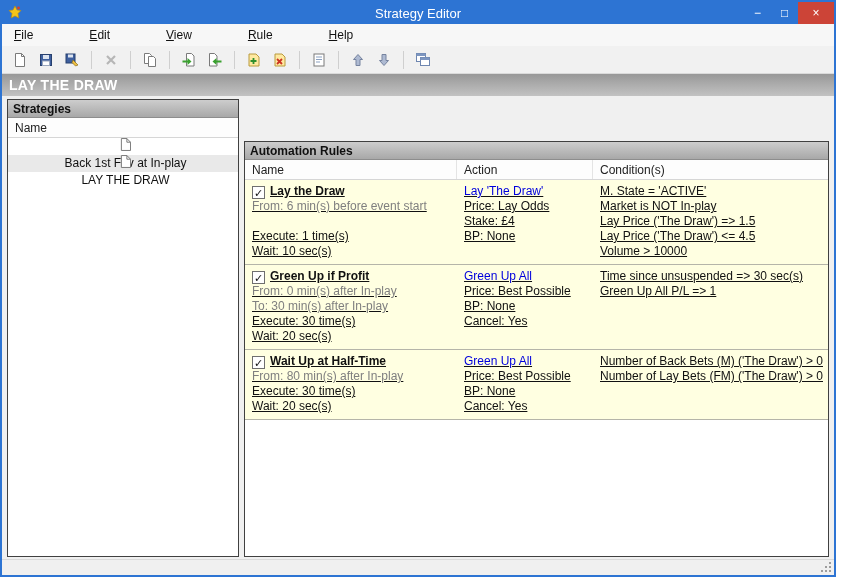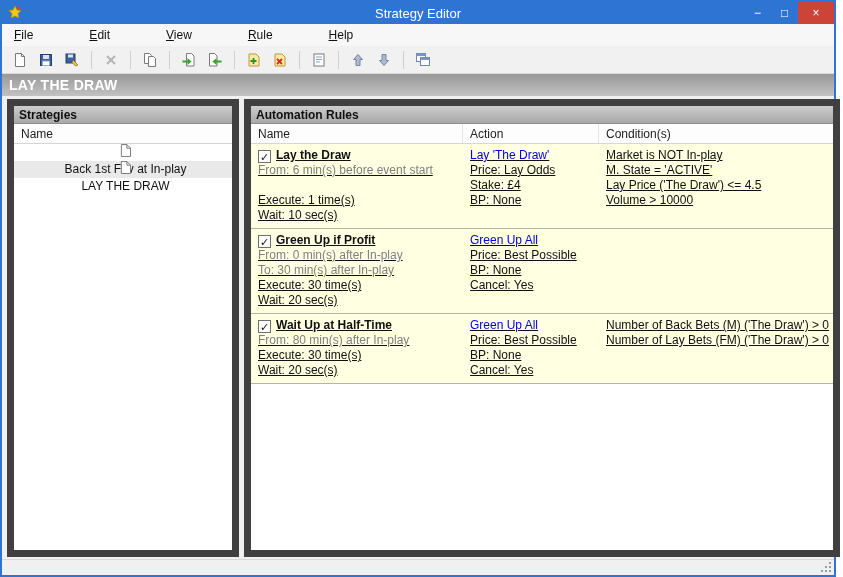--- a/index.html
+++ b/index.html
@@ -33,23 +33,23 @@
   .tool.disabled{opacity:.4;filter:grayscale(1);}
   .tsep{width:1px;height:18px;background:#cfcfcf;margin:0 5px;}
   .ticon{display:inline-flex;}
 
   
   .band{flex:0 0 22px;background:linear-gradient(#989898,#c2c2c2);color:#fff;font-weight:bold;
         font-size:14px;display:flex;align-items:center;padding-left:7px;letter-spacing:.3px;}
 
   
   .main{flex:1;display:flex;padding:3px 5px 2px 5px;gap:5px;min-height:0;}
-  .pane{background:#fff;border:7px solid #404040;display:flex;flex-direction:column;min-height:0;}
+  .pane{background:#fff;border:1px solid #404040;display:flex;flex-direction:column;min-height:0;}
   .pane.left{flex:0 0 232px;width:232px;}
-  .pane.right{flex:1;}
+  .pane.right{flex:1;margin-top:42px;}
   .pane-header{flex:0 0 18px;background:linear-gradient(#cdcdcd,#a8a8a8);border-bottom:1px solid #8d8d8d;
                font-size:12px;font-weight:bold;color:#101010;display:flex;align-items:center;padding-left:5px;}
   .col-header{flex:0 0 20px;background:#fdfdfd;border-bottom:1px solid #d6d6d6;font-size:12px;
               color:#222;display:flex;align-items:center;padding-left:7px;}
 
   .list{flex:1;overflow:hidden;}
   .strategy-row{height:17px;display:flex;align-items:center;gap:5px;padding-left:5px;font-size:12px;color:#111;flex-direction:column;}
   .strategy-row.selected{background:#e9e9e9;}
   .doc-icon{display:inline-flex;}
 
@@ -272,40 +272,45 @@
               <div class="line">Execute: 1 time(s)</div>
               <div class="line">Wait: 10 sec(s)</div>
             </div>
             <div class="cell">
               <div class="line link">Lay 'The Draw'</div>
               <div class="line">Price: Lay Odds</div>
               <div class="line">Stake: £4</div>
               <div class="line">BP: None</div>
             </div>
             <div class="cell">
+              <div class="line">M. State = 'ACTIVE'</div>
               <div class="line">Market is NOT In-play</div>
-              <div class="line">M. State = 'ACTIVE'</div>
+              <div class="line">Lay Price ('The Draw') =&gt; 1.5</div>
               <div class="line">Lay Price ('The Draw') &lt;= 4.5</div>
               <div class="line">Volume &gt; 10000</div>
             </div>
           </div>
           <div class="rule">
             <div class="cell">
               <div class="line"><span class="cb">✓</span><span class="rule-title">Green Up if Profit</span></div>
               <div class="line muted">From: 0 min(s) after In-play</div>
               <div class="line muted">To: 30 min(s) after In-play</div>
               <div class="line">Execute: 30 time(s)</div>
               <div class="line">Wait: 20 sec(s)</div>
             </div>
             <div class="cell">
               <div class="line link">Green Up All</div>
               <div class="line">Price: Best Possible</div>
               <div class="line">BP: None</div>
               <div class="line">Cancel: Yes</div>
             </div>
+            <div class="cell">
+              <div class="line">Time since unsuspended =&gt; 30 sec(s)</div>
+              <div class="line">Green Up All P/L =&gt; 1</div>
+            </div>
           </div>
           <div class="rule">
             <div class="cell">
               <div class="line"><span class="cb">✓</span><span class="rule-title">Wait Up at Half-Time</span></div>
               <div class="line muted">From: 80 min(s) after In-play</div>
               <div class="line">Execute: 30 time(s)</div>
               <div class="line">Wait: 20 sec(s)</div>
             </div>
             <div class="cell">
               <div class="line link">Green Up All</div>

